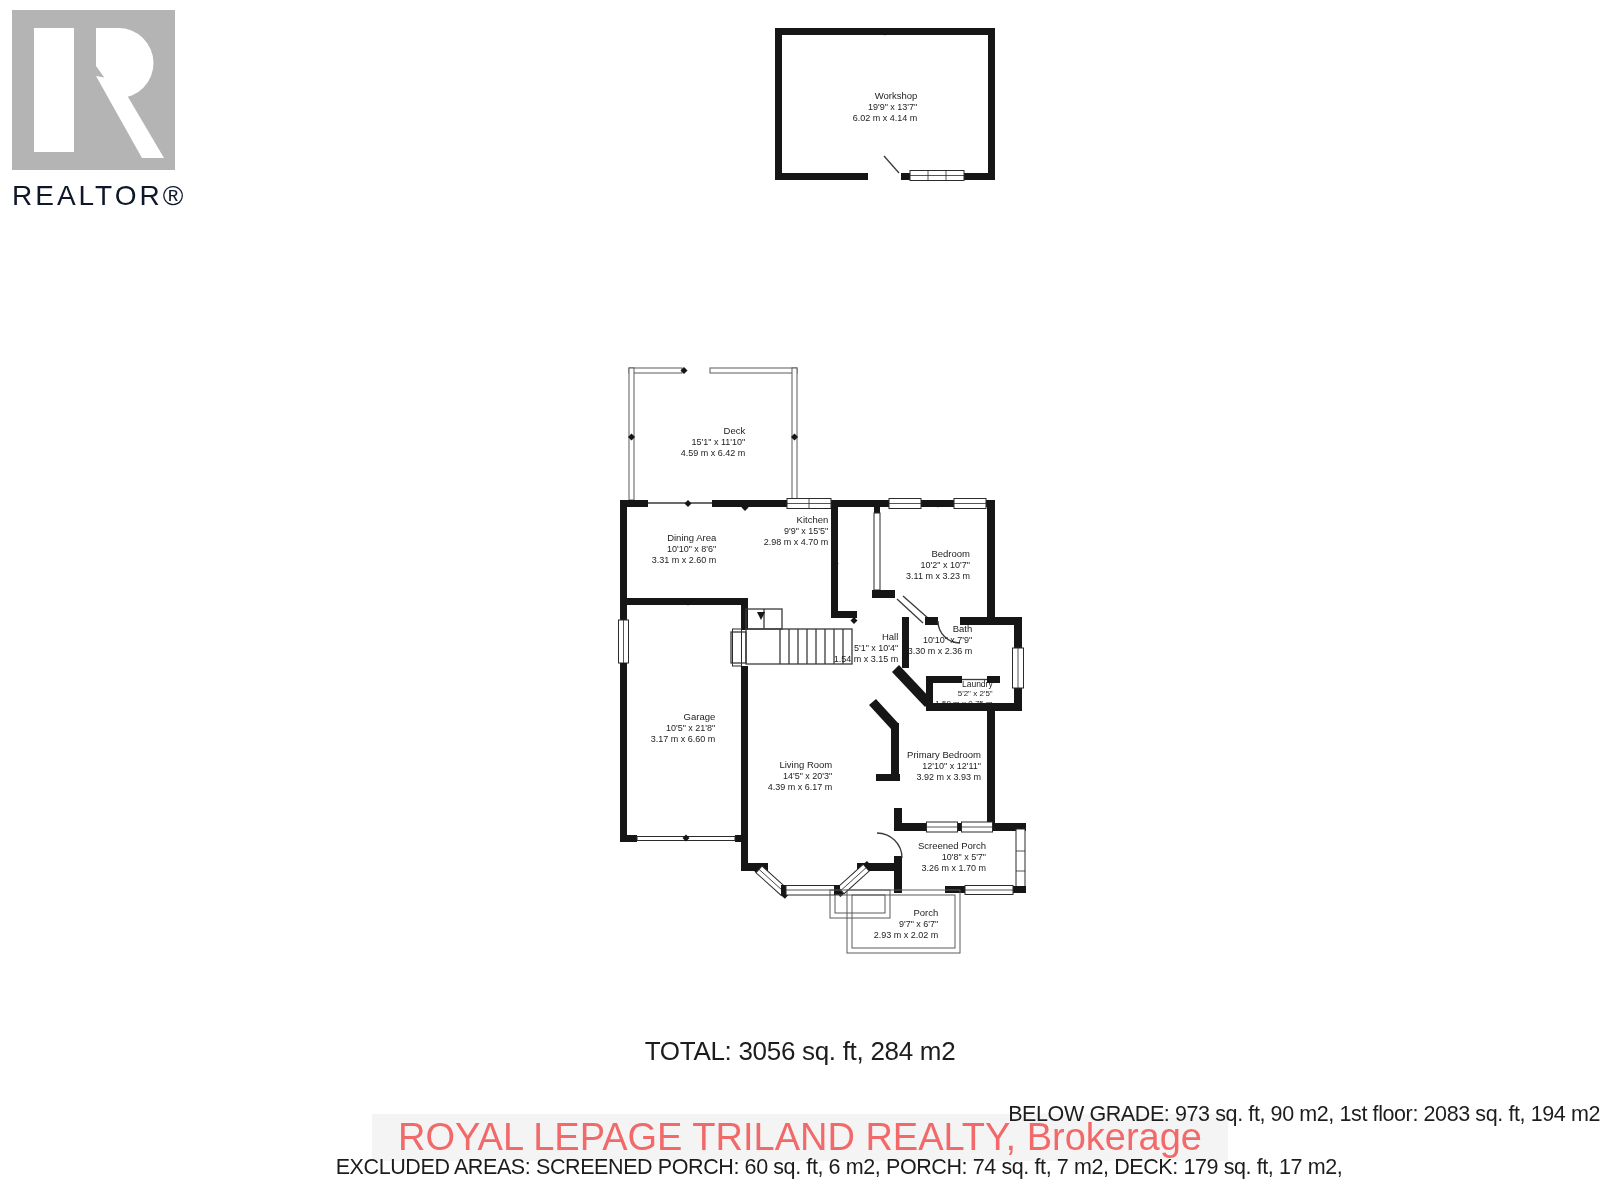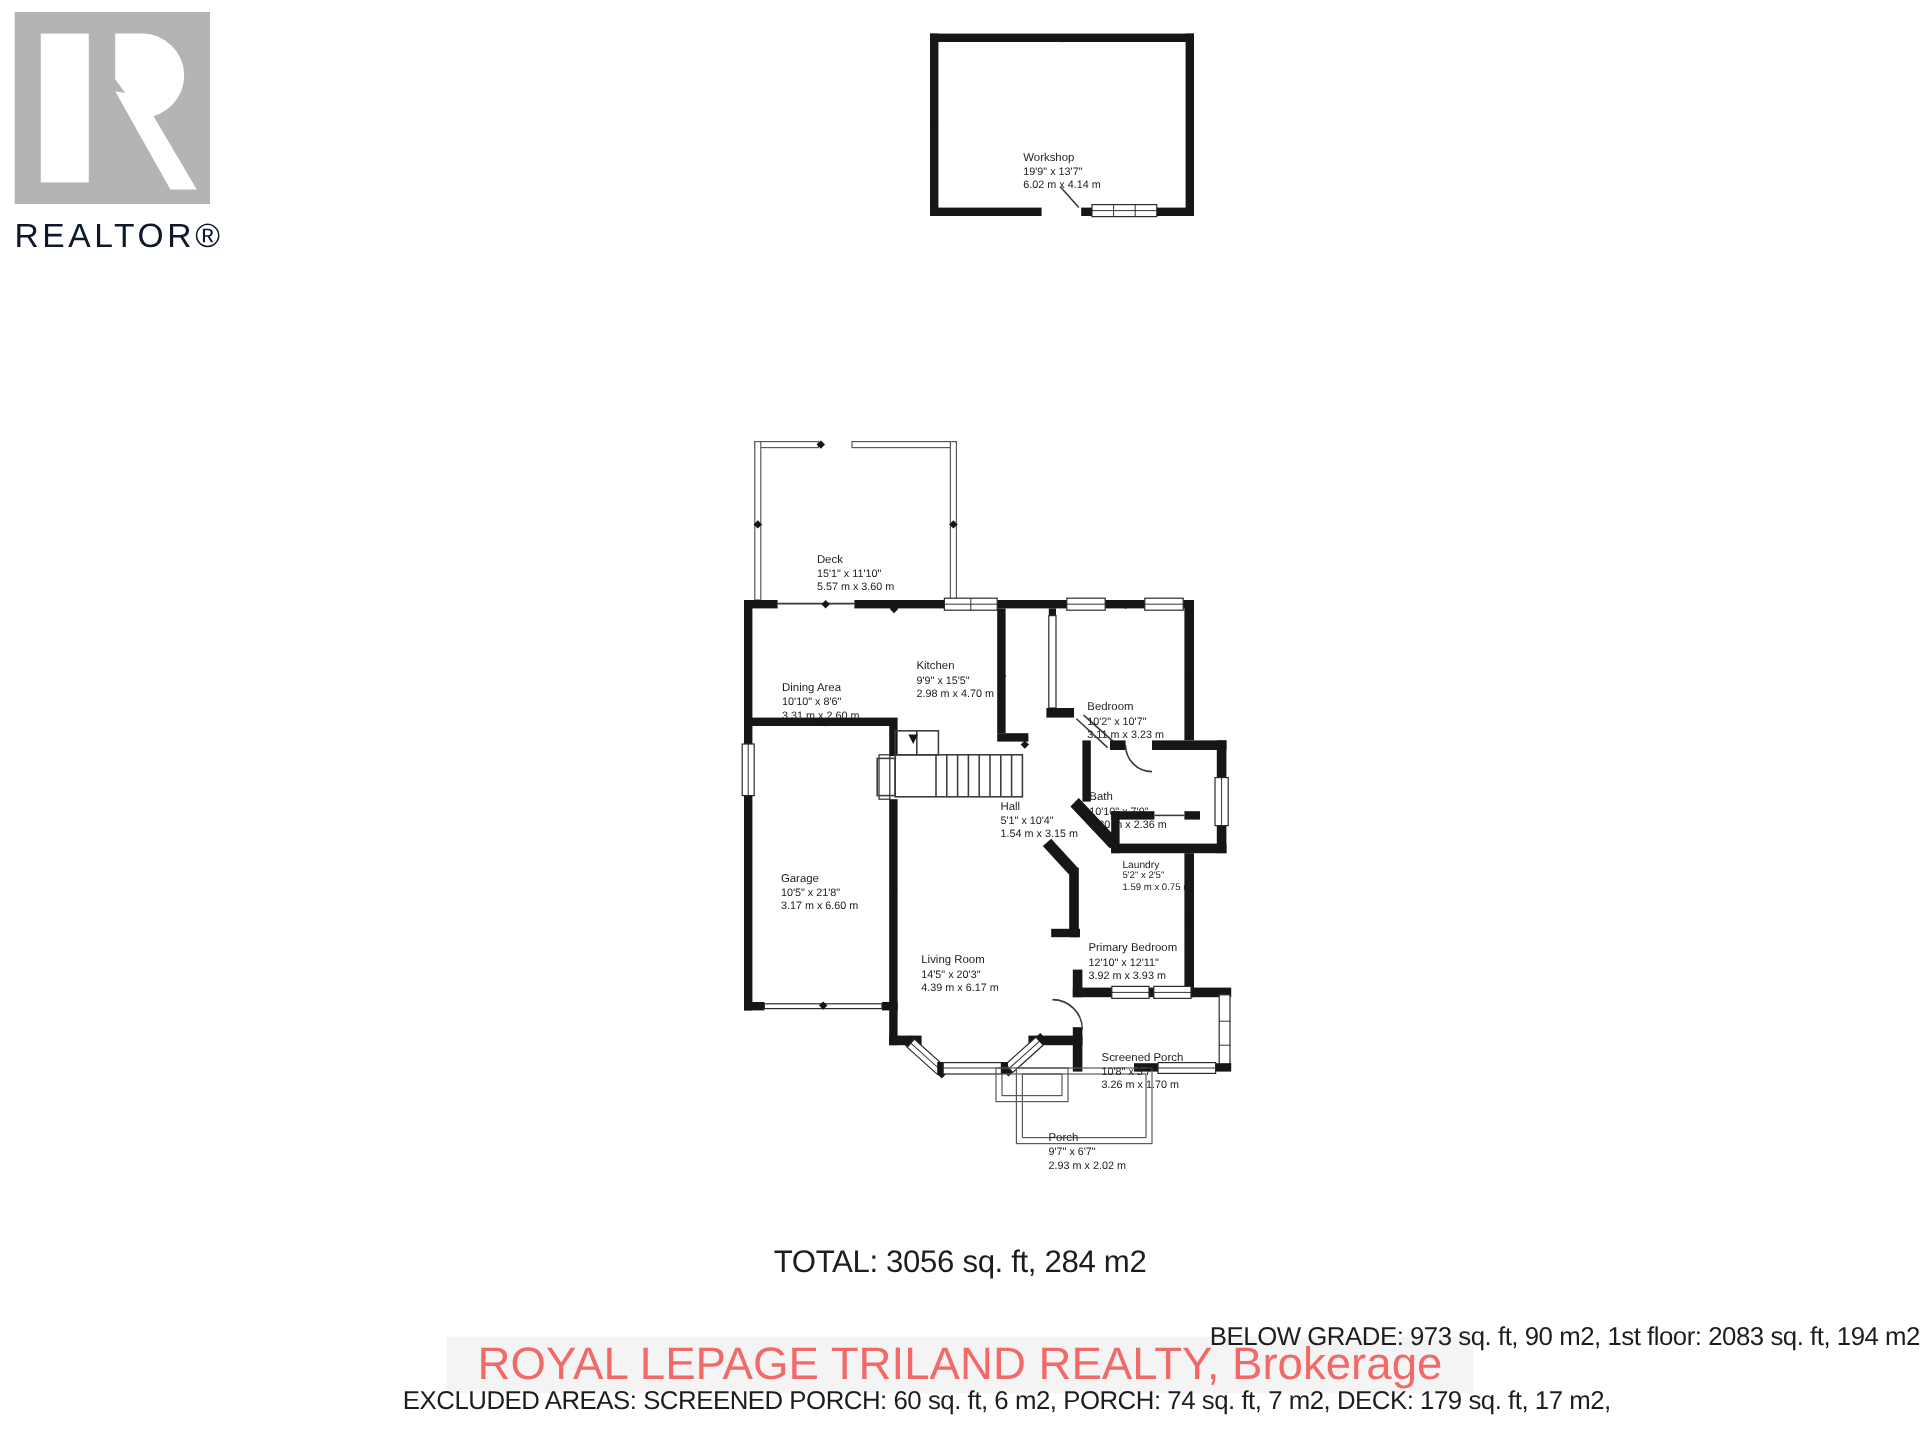--- a/index.html
+++ b/index.html
@@ -8,22 +8,22 @@
   
   .plan-svg{position:absolute;left:0;top:0;width:1600px;height:1200px;}
   .wall{fill:#161616;}
   .win{fill:#ffffff;stroke:#2b2b2b;stroke-width:1;}
   .winline{stroke:#2b2b2b;stroke-width:0.8;}
   .thin{stroke:#3a3a3a;stroke-width:1.3;fill:none;}
   .rail{fill:#ffffff;stroke:#5a5a5a;stroke-width:1;}
   .rail2{fill:none;stroke:#5a5a5a;stroke-width:1;}
   .tick{fill:#161616;}
   
-  .room-label{position:absolute;transform:translate(-50%,-50%);text-align:left;
-              color:#1c1c1c;font-size:9px;line-height:11.5px;white-space:nowrap;margin-top:36px;}
+  .room-label{position:absolute;transform:translate(-50%,-50%);text-align:right;
+              color:#1c1c1c;font-size:9px;line-height:11.5px;white-space:nowrap;}
   .room-label .room-name{font-size:9.5px;}
   
   .logo{position:absolute;left:12px;top:10px;width:180px;}
   .logo-text{margin-top:6px;font-size:28px;letter-spacing:3px;color:#0f172a;}
   
   .summary-line{position:absolute;left:0;width:100%;text-align:center;color:#1d1d1d;
                 white-space:nowrap;}
   .total-line{top:1036px;font-size:26px;font-weight:400;letter-spacing:-0.3px;}
   .sub-line{font-size:21.5px;letter-spacing:-0.4px;}
   .line2{top:1071px;text-align:right;} .line3{top:1099px;margin-left:39px;}
@@ -219,21 +219,21 @@
 
   <div class="room-label" style="left:885px;top:107px">
     <div class="room-name">Workshop</div>
     <div>19'9" x 13'7"</div>
     <div>6.02 m x 4.14 m</div>
   </div>
 
   <div class="room-label" style="left:713px;top:442px">
     <div class="room-name">Deck</div>
     <div>15'1" x 11'10"</div>
-    <div>5.57 m x 3.60 m</div>
+    <div>4.59 m x 6.42 m</div>
   </div>
 
   <div class="room-label" style="left:684px;top:549px">
     <div class="room-name">Dining Area</div>
     <div>10'10" x 8'6"</div>
     <div>3.31 m x 2.60 m</div>
   </div>
 
   <div class="room-label" style="left:796px;top:531px">
     <div class="room-name">Kitchen</div>
@@ -258,21 +258,21 @@
     <div>10'10" x 7'9"</div>
     <div>3.30 m x 2.36 m</div>
   </div>
 
   <div class="room-label" style="left:964px;top:694px;font-size:8px;line-height:10px">
     <div class="room-name" style="font-size:8.5px">Laundry</div>
     <div>5'2" x 2'5"</div>
     <div>1.59 m x 0.75 m</div>
   </div>
 
-  <div class="room-label" style="left:683px;top:708px">
+  <div class="room-label" style="left:683px;top:728px">
     <div class="room-name">Garage</div>
     <div>10'5" x 21'8"</div>
     <div>3.17 m x 6.60 m</div>
   </div>
 
   <div class="room-label" style="left:800px;top:776px">
     <div class="room-name">Living Room</div>
     <div>14'5" x 20'3"</div>
     <div>4.39 m x 6.17 m</div>
   </div>

